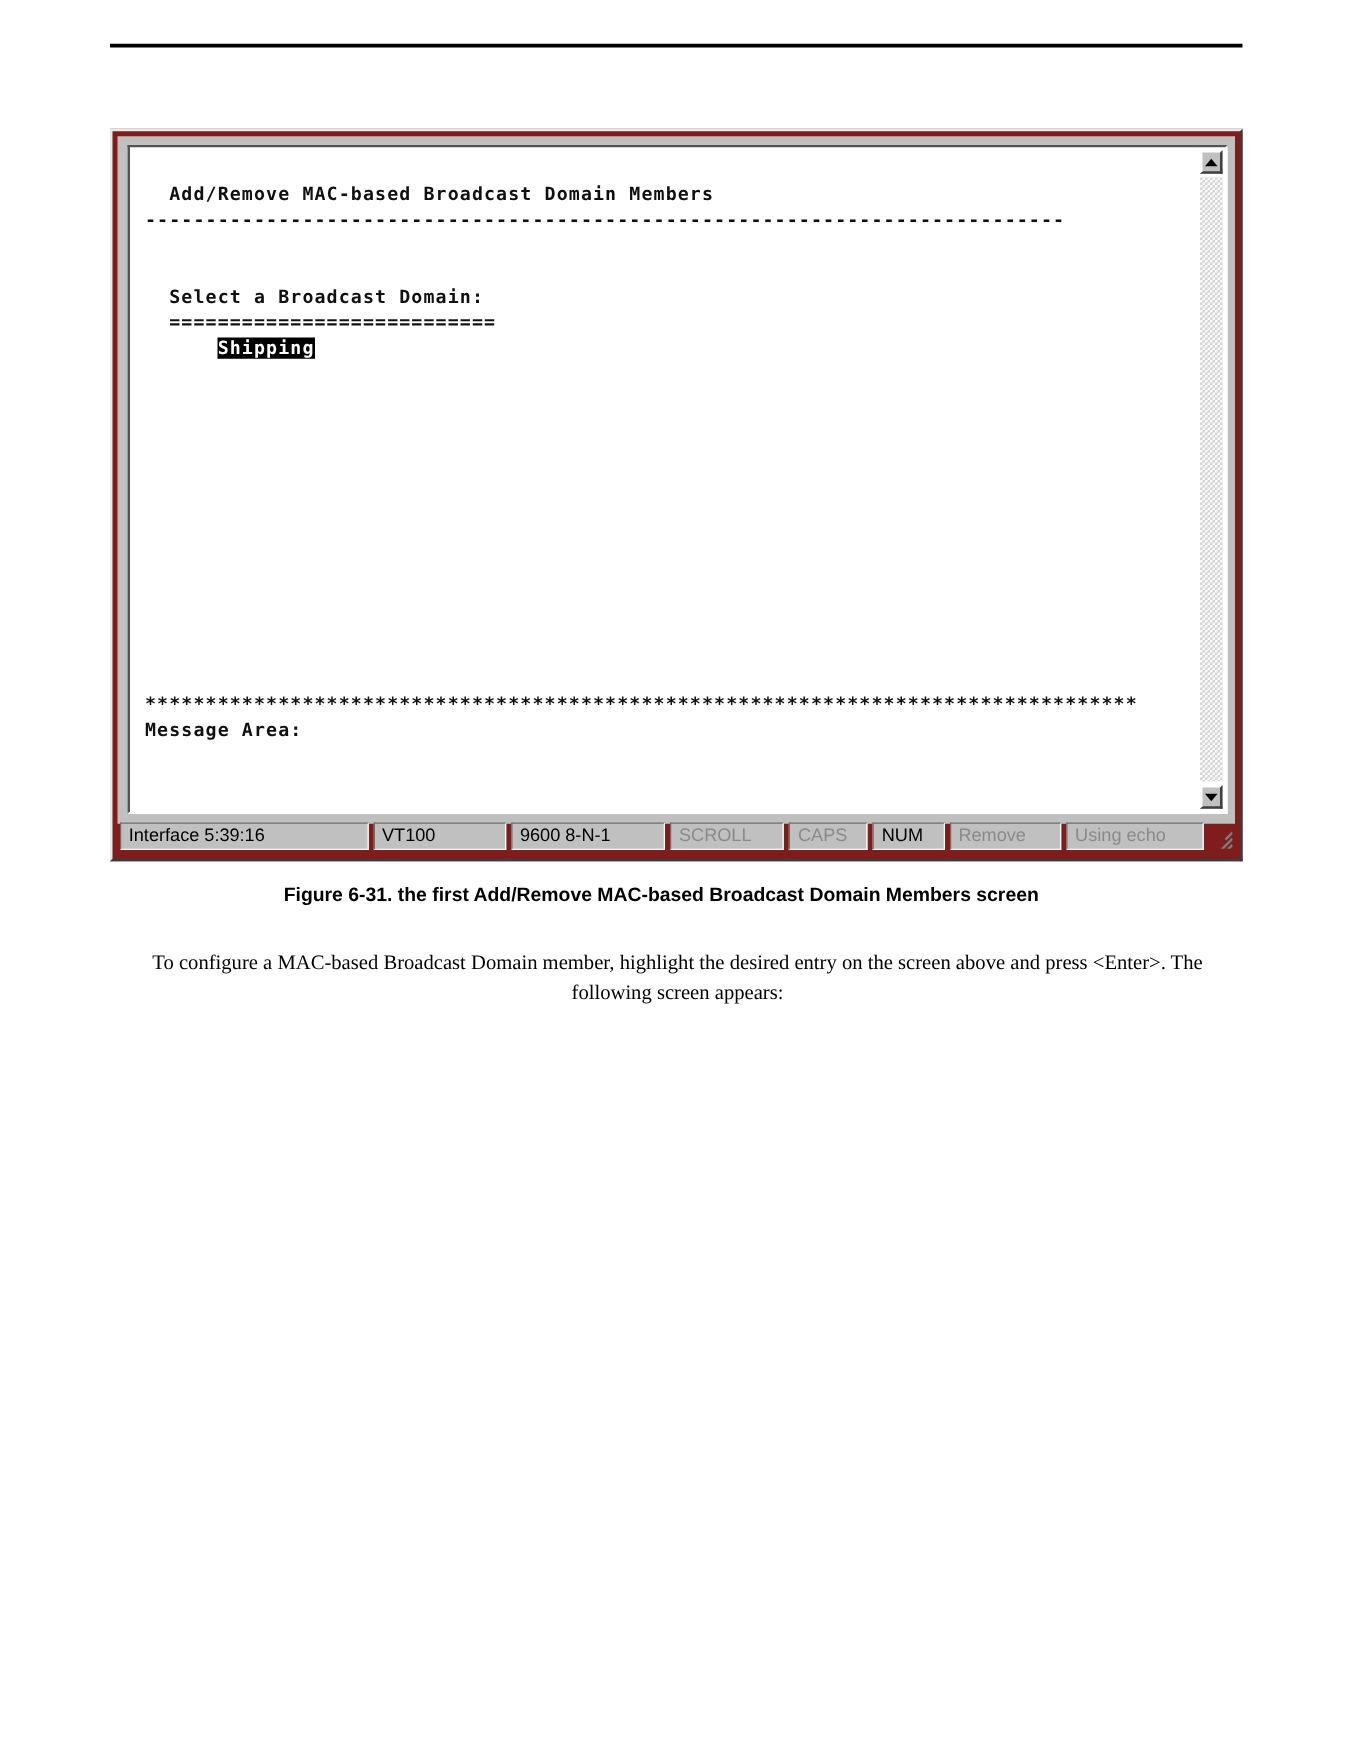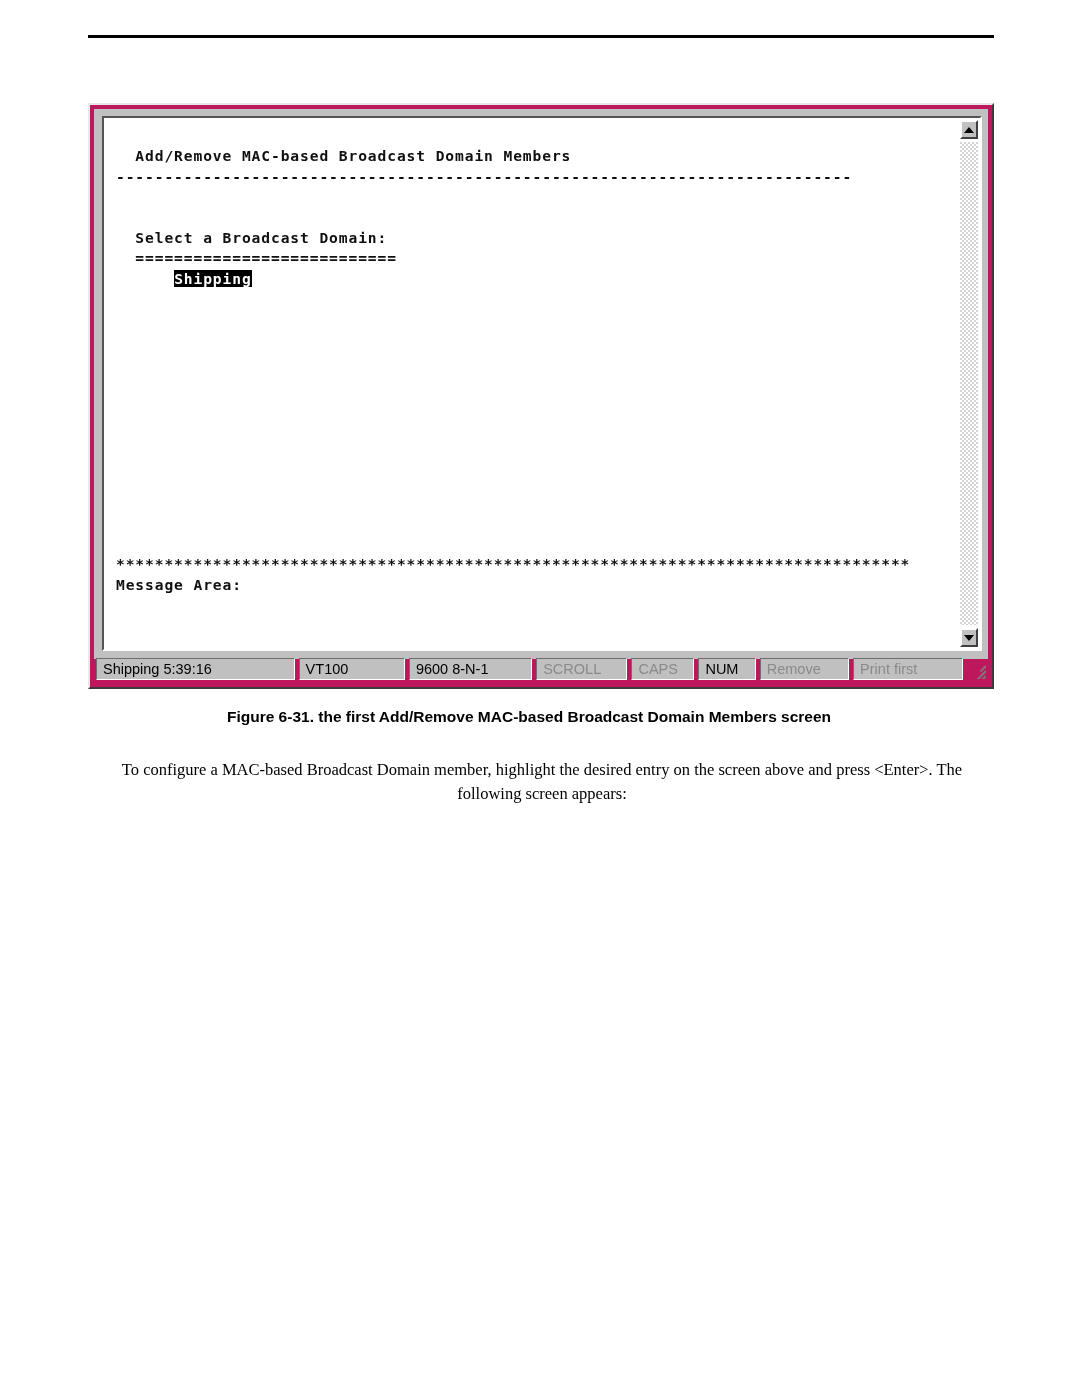--- a/index.html
+++ b/index.html
@@ -48,21 +48,21 @@
     width: 100%;
   }
 
   
   .term-window {
     position: absolute;
     left: 88px;
     top: 103px;
     width: 906px;
     height: 586px;
-    background: #be185d;
+    background: #7f1d1d;
     border-top: 2px solid #e8e8e8;
     border-left: 2px solid #e8e8e8;
     border-right: 2px solid #3b3b3b;
     border-bottom: 2px solid #3b3b3b;
     box-sizing: border-box;
   }
 
   .term-inner {
     position: absolute;
     left: 4px;
@@ -326,28 +326,28 @@
           <div class="sb-track"></div>
           <div class="sb-btn down">
             <span class="arr"></span>
           </div>
         </div>
 
       </div>
     </div>
 
     <div class="status-bar">
-      <div class="sb-cell w-connected">Shipping 5:39:16</div>
+      <div class="sb-cell w-connected">Interface 5:39:16</div>
       <div class="sb-cell w-emu">VT100</div>
       <div class="sb-cell w-baud">9600 8-N-1</div>
       <div class="sb-cell w-scroll dim">SCROLL</div>
       <div class="sb-cell w-caps dim">CAPS</div>
       <div class="sb-cell w-num">NUM</div>
       <div class="sb-cell w-capture dim">Remove</div>
-      <div class="sb-cell w-print dim">Print first</div>
+      <div class="sb-cell w-print dim">Using echo</div>
       <div class="grip">
           <i></i>
           <i></i>
           <i></i>
         </div>
     </div>
   </div>
 
   <div class="fig-caption">Figure 6-31.  the first Add/Remove MAC-based Broadcast Domain Members screen</div>
 

